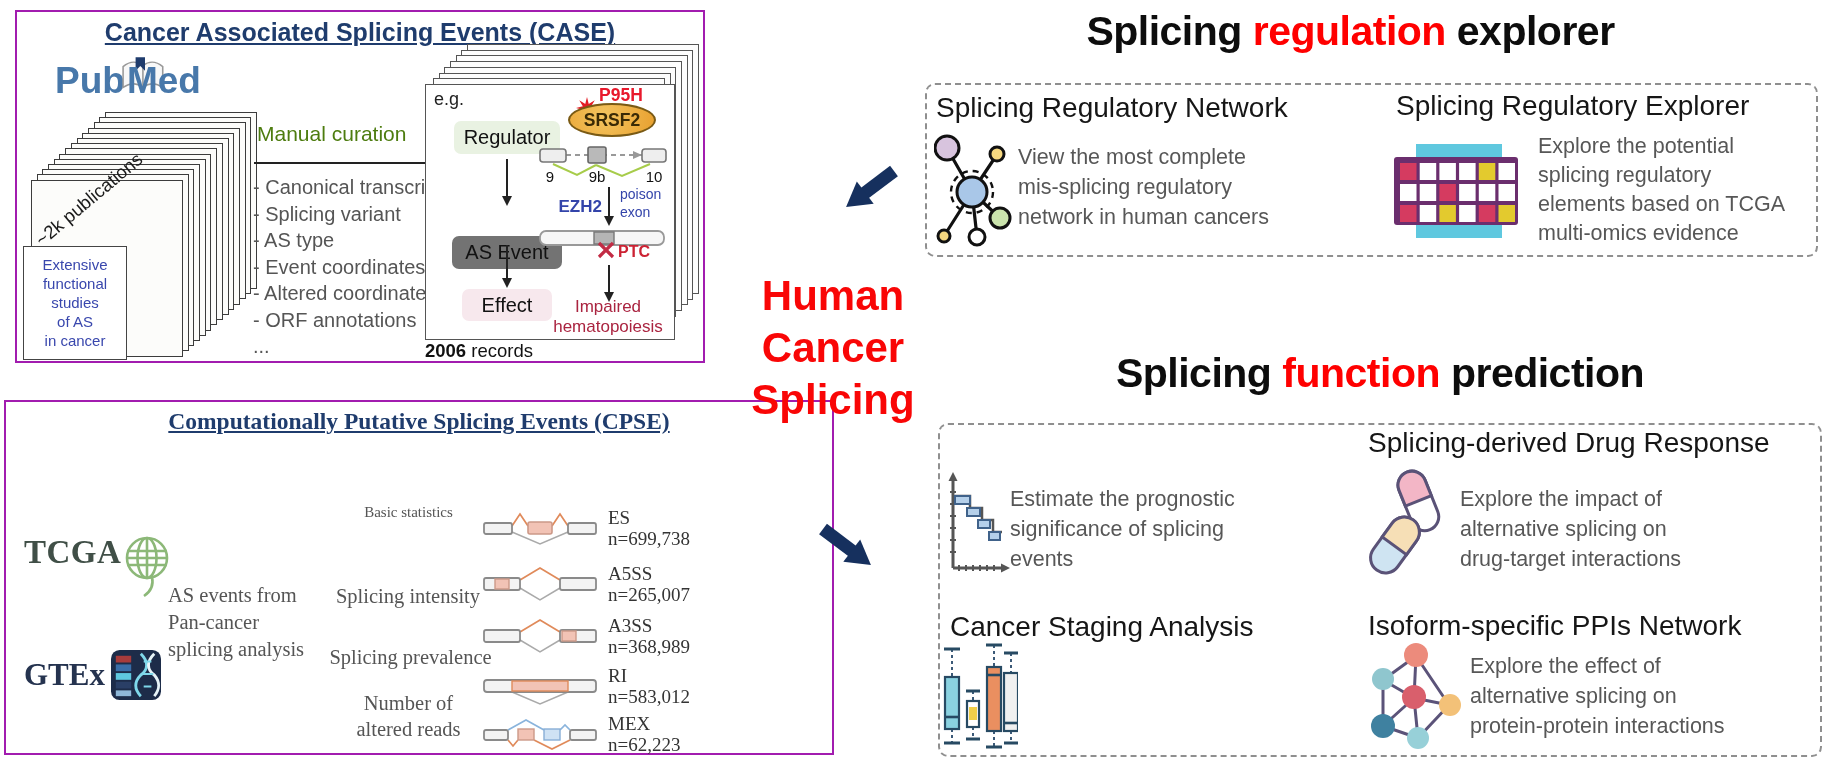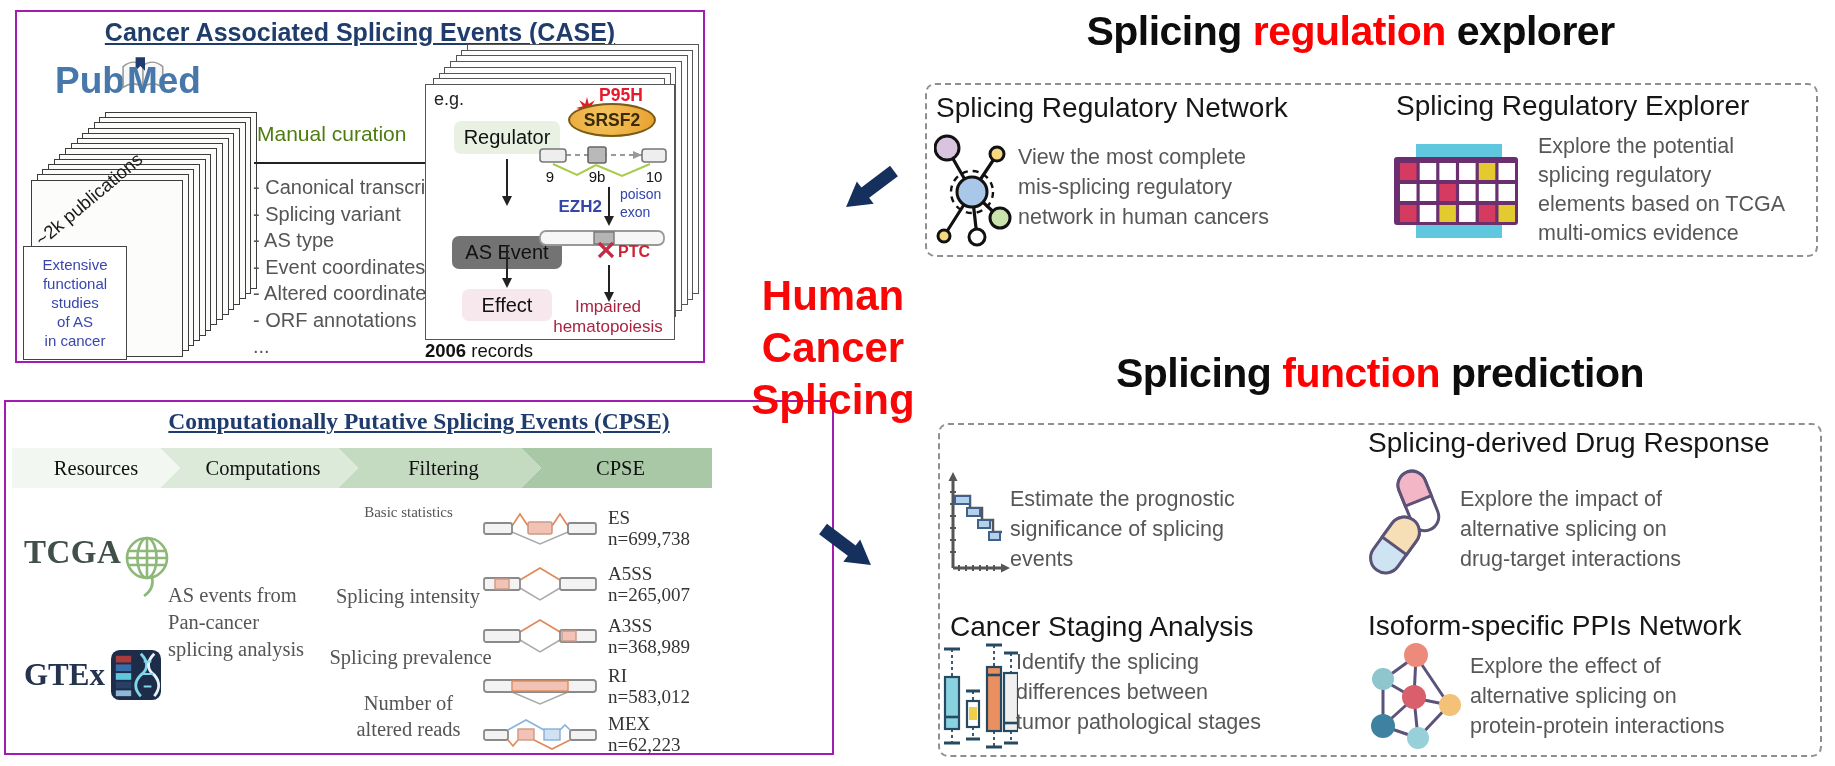--- a/index.html
+++ b/index.html
@@ -142,26 +142,20 @@
     </div>
 
     <div class="abs" style="left:408px;top:328px;width:248px;text-align:left;font-size:18.5px;color:#111;">
       <span style="font-weight:bold;" data-bind="case_box.records.count">2006</span><span data-bind="case_box.records.label"> records</span>
     </div>
   </div>
 
   <div class="panel" style="left:4px;top:400px;width:830px;height:355px;font-family:Liberation Serif, serif;">
     <div class="panel-title" style="font-size:23.5px;" data-bind="cpse_box.title">Computationally Putative Splicing Events (CPSE)</div>
 
-    <div class="chevbar" style="left:6px;top:46px;">
-      <div class="chev first" style="width:168px;background:#f2f7f1;z-index:4;" data-bind="cpse_box.pipeline_steps.0">Resources</div>
-      <div class="chev" style="width:190px;background:#dcead9;z-index:3;padding-left:8px;" data-bind="cpse_box.pipeline_steps.1">Computations</div>
-      <div class="chev" style="width:195px;background:#c4dbc1;z-index:2;padding-left:8px;" data-bind="cpse_box.pipeline_steps.2">Filtering</div>
-      <div class="chev last" style="width:183px;background:#a9c8a6;z-index:1;padding-left:8px;" data-bind="cpse_box.pipeline_steps.3">CPSE</div>
-    </div>
 
     <div class="abs" style="left:18px;top:132px;display:flex;align-items:flex-start;">
       <span style="font-size:33px;font-weight:bold;color:#404f47;letter-spacing:0.5px;" data-bind="cpse_box.resource_logos.tcga">TCGA</span>
       <svg width="52" height="64" viewBox="0 0 52 64" style="margin-left:2px;">
         <g fill="none" stroke="#8cb878" stroke-width="2.6">
           <circle cx="24" cy="24" r="20"></circle>
           <ellipse cx="24" cy="24" rx="9.5" ry="20"></ellipse>
           <path d="M4.5,17 H43.5 M4,24 H44 M4.5,31 H43.5 M24,4 V44"></path>
           <path d="M29,43 C31,52 27,58 21,62"></path>
         </g>
@@ -372,23 +366,20 @@
     </g>
     <rect x="7" y="36" width="14" height="52" fill="#8ad2e0" stroke="#274a63" stroke-width="2.2"></rect>
     <path d="M7,76H21" stroke="#274a63" stroke-width="2.6"></path>
     <rect x="29" y="60" width="12" height="26" fill="#fff" stroke="#274a63" stroke-width="2.2"></rect>
     <rect x="31" y="66" width="8" height="13" fill="#f0cf4a"></rect>
     <rect x="49" y="26" width="14" height="64" fill="#ea8f60" stroke="#274a63" stroke-width="2.2"></rect>
     <path d="M49,34H63" stroke="#274a63" stroke-width="2.6"></path>
     <rect x="66" y="32" width="14" height="58" fill="#f0f0f0" stroke="#274a63" stroke-width="2.2"></rect>
     <path d="M66,82H80" stroke="#274a63" stroke-width="2.6"></path>
   </svg>
-  <div class="carddesc" style="left:1016px;top:647px;" data-bind-lines="function_section.cards.2.desc_lines">Identify the splicing
-differences between
-tumor pathological stages</div>
 
   <div class="cardtitle" style="left:1368px;top:610px;width:460px;" data-bind="function_section.cards.3.title">Isoform-specific PPIs Network</div>
   <svg class="abs" style="left:1370px;top:641px;" width="92" height="112" viewBox="0 0 92 112">
     <path d="M46,15 L13,39 M46,15 L44,57 M46,15 L79,64 M13,39 L44,57 M13,39 L13,85 M44,57 L79,64 M44,57 L13,85 M44,57 L48,97 M13,85 L48,97 M79,64 L48,97" stroke="#5b5379" stroke-width="3" fill="none"></path>
     <circle cx="46" cy="14" r="12" fill="#ec8b7c"></circle>
     <circle cx="13" cy="38" r="11" fill="#8fc6ce"></circle>
     <circle cx="44" cy="56" r="12" fill="#d95f6c"></circle>
     <circle cx="80" cy="64" r="11" fill="#f3c178"></circle>
     <circle cx="13" cy="85" r="12" fill="#3f81a0"></circle>
     <circle cx="48" cy="97" r="11" fill="#97d0d8"></circle>

